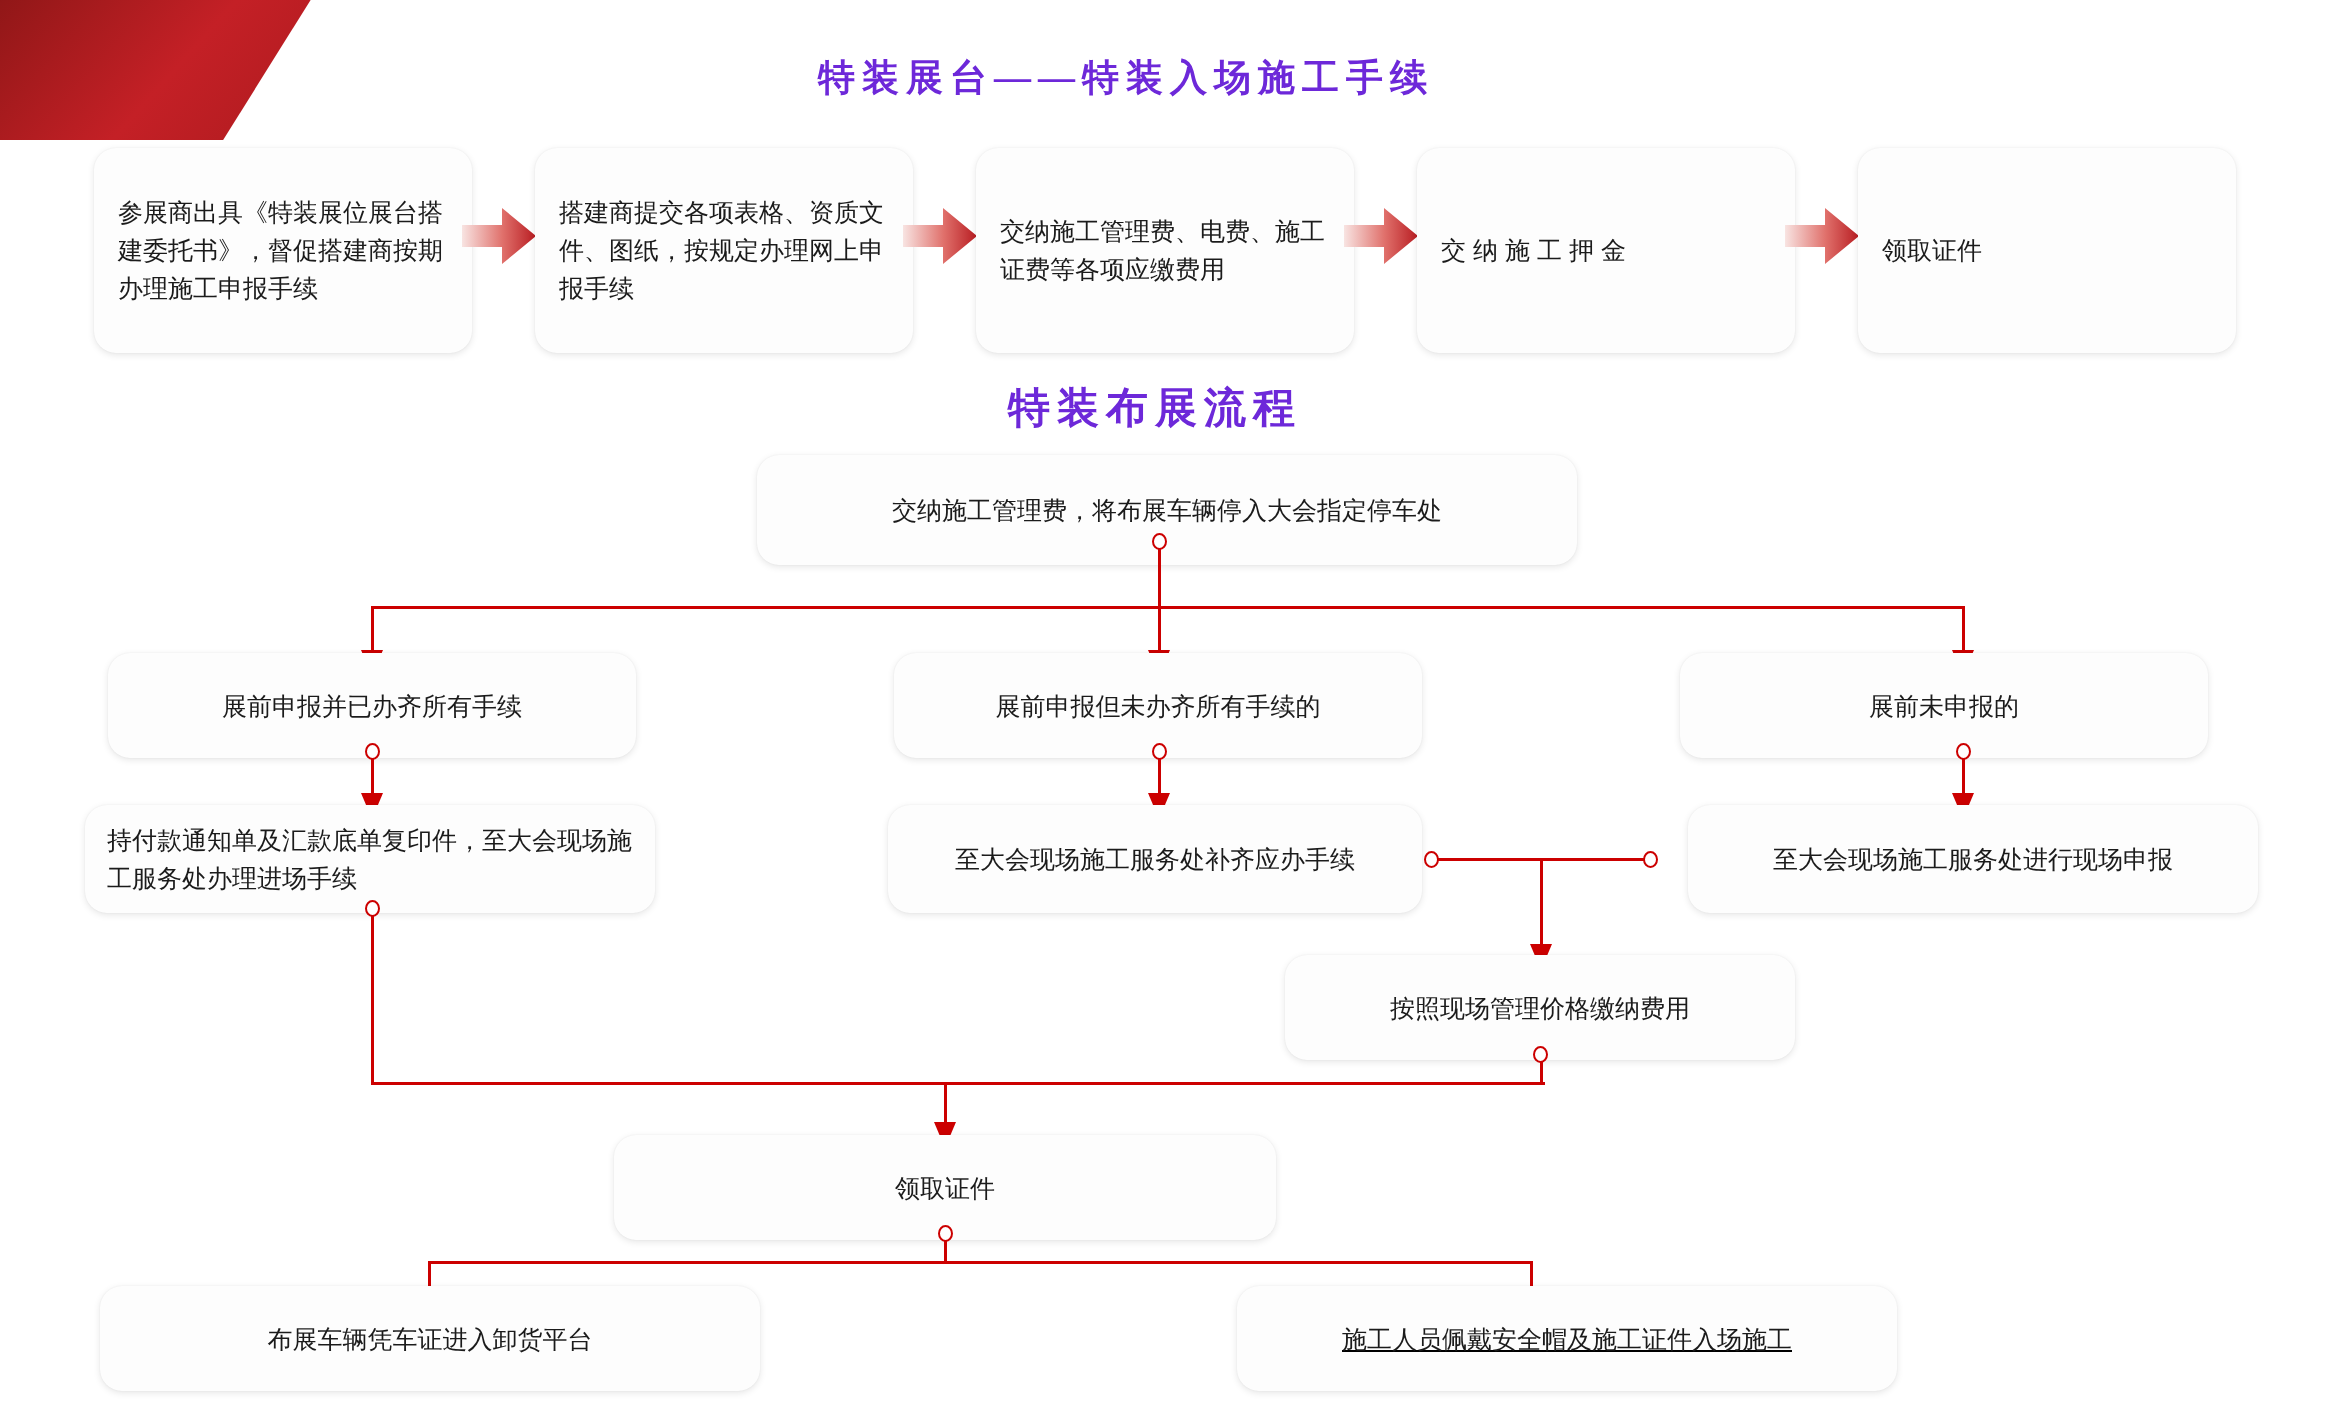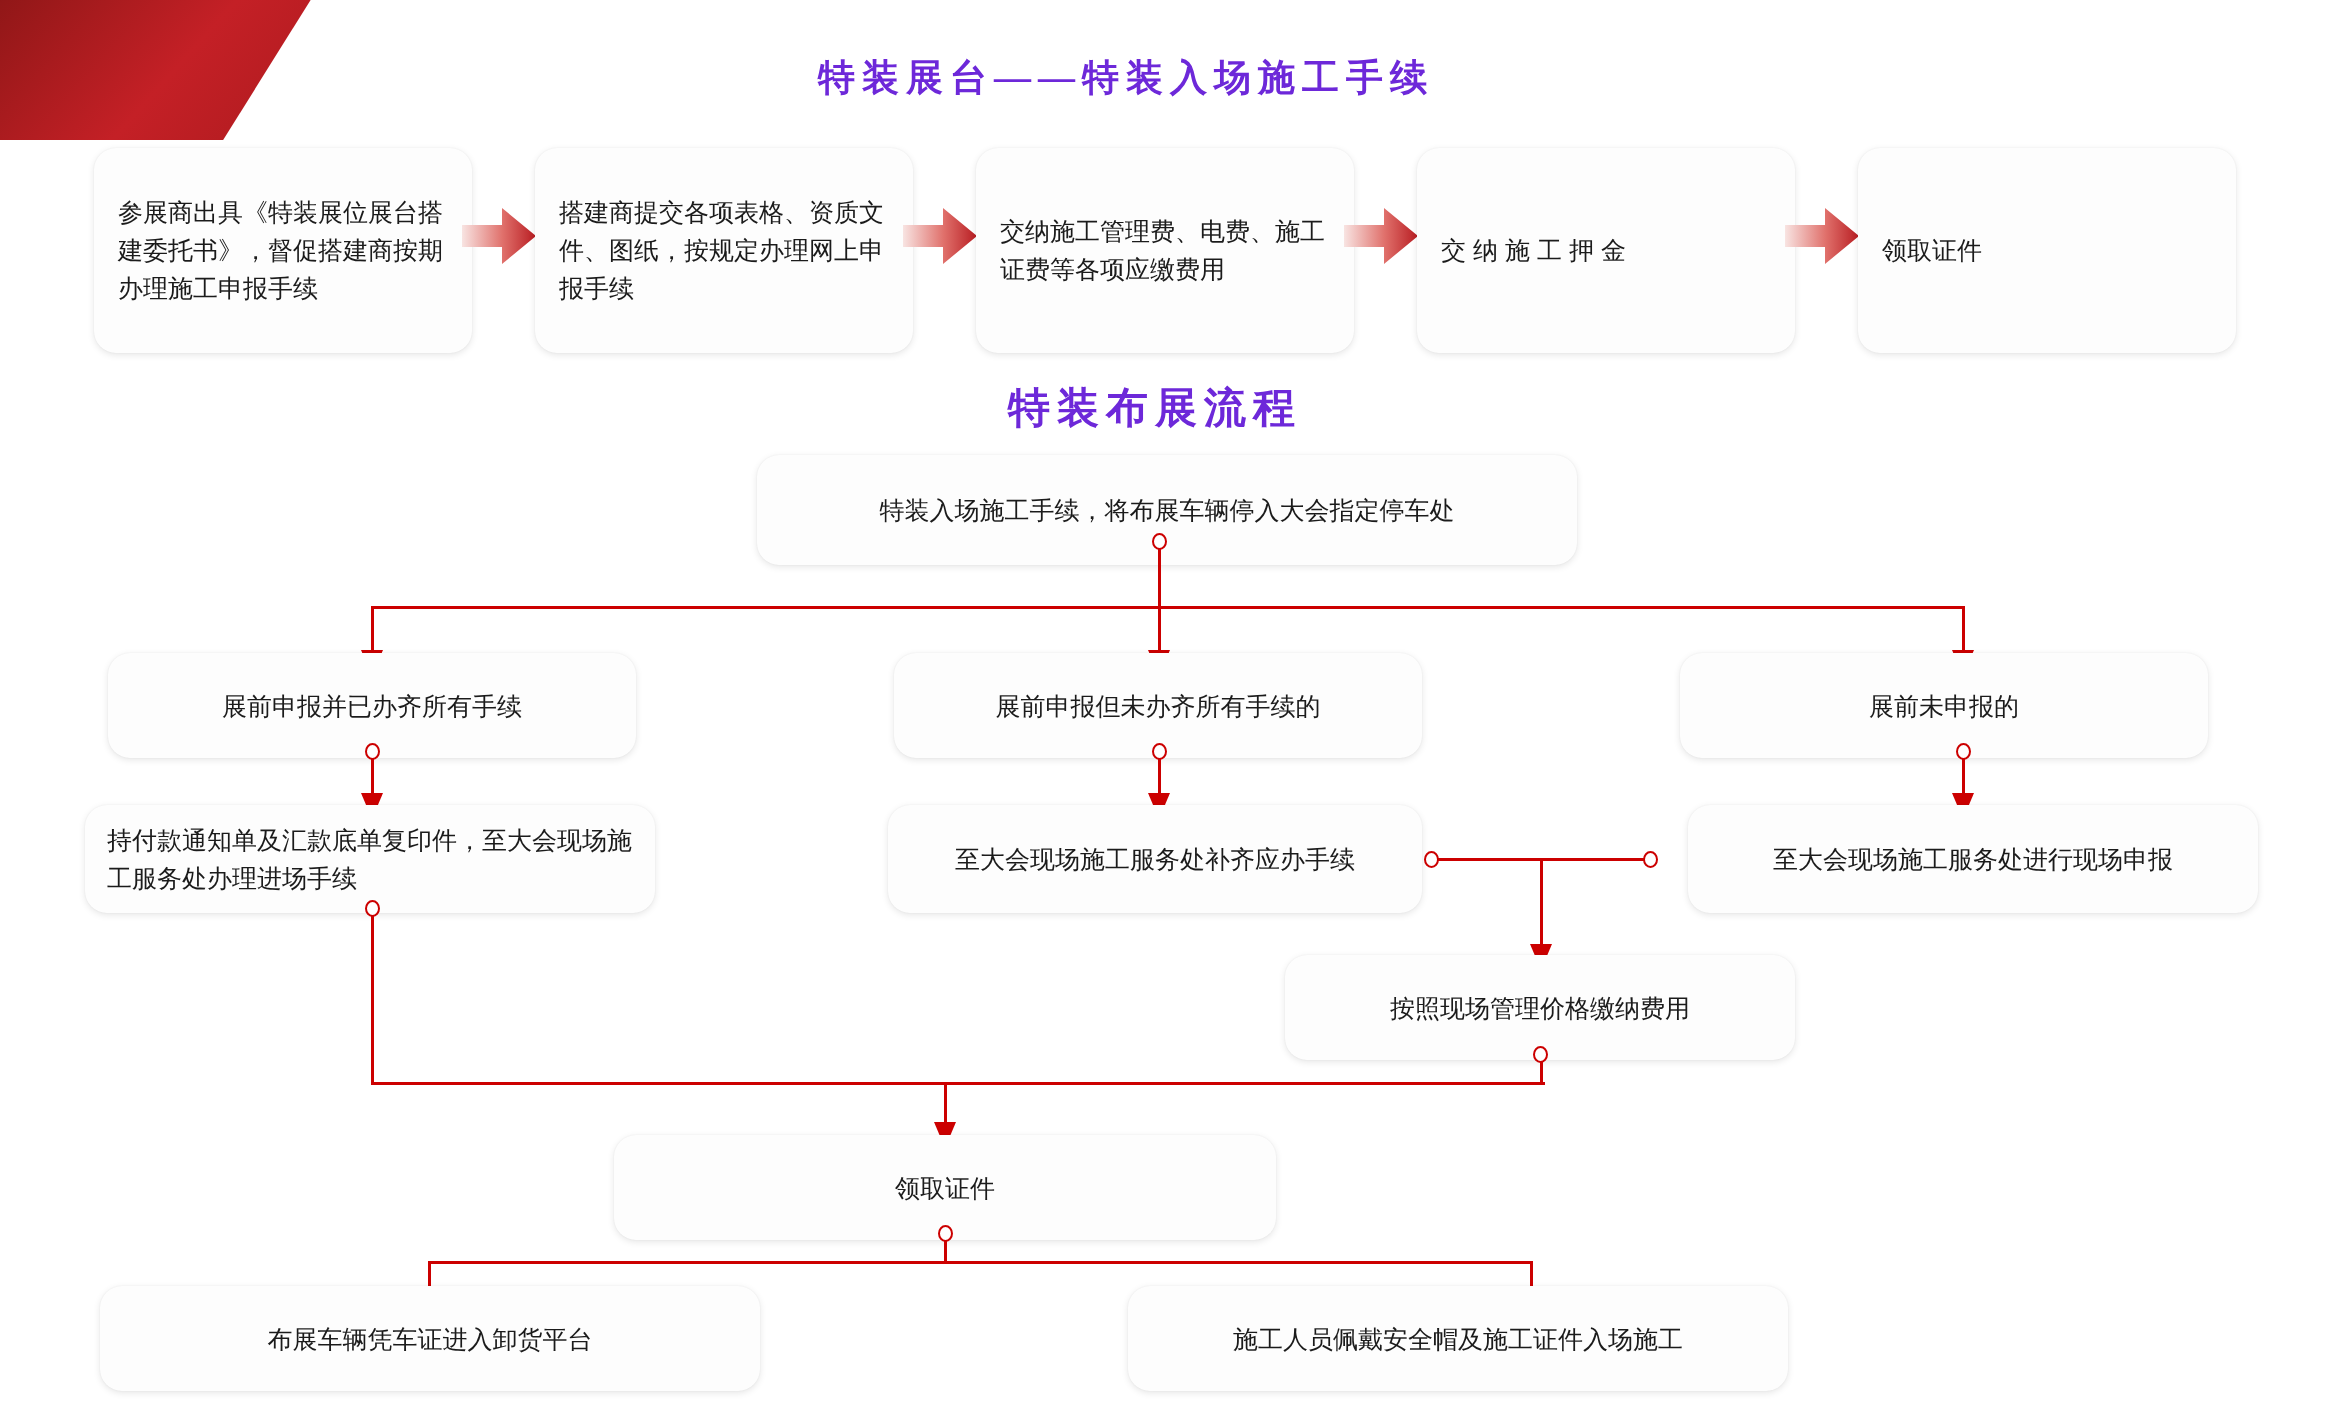--- a/index.html
+++ b/index.html
@@ -195,21 +195,21 @@
     </svg>
   </div>
 
   <div class="card serif" style="left:1858px; top:148px; width:378px; height:205px;">
     <div class="txt">领取证件</div>
   </div>
 
   <div class="section-title" id="title-2">特装布展流程</div>
 
   <div class="card sans" style="left:757px; top:455px; width:820px; height:110px;">
-    <div class="txt">特装入场施工手续，将布展车辆停入大会指定停车处</div>
+    <div class="txt">交纳施工管理费，将布展车辆停入大会指定停车处</div>
   </div>
 
   <div class="dot" style="left:1152px; top:533px;"></div>
   <div class="ln v" style="left:1158px; top:549px; height:79px;"></div>
   <div class="ln h" style="left:371px; top:606px; width:1593px;"></div>
 
   <div class="ln v" style="left:371px; top:606px; height:62px;"></div>
   <div class="arrowhead" style="left:361px; top:650px;"></div>
 
   <div class="ln v" style="left:1158px; top:606px; height:62px;"></div>
@@ -285,17 +285,17 @@
   <div class="ln v" style="left:428px; top:1261px; height:42px;"></div>
   <div class="arrowhead" style="left:418px; top:1291px;"></div>
 
   <div class="ln v" style="left:1530px; top:1261px; height:42px;"></div>
   <div class="arrowhead" style="left:1520px; top:1291px;"></div>
 
   <div class="card sans" style="left:100px; top:1286px; width:660px; height:105px;">
     <div class="txt">布展车辆凭车证进入卸货平台</div>
   </div>
 
-  <div class="card sans" style="left:1128px; top:1286px; width:660px; height:105px;">
+  <div class="card sans" style="left:1237px; top:1286px; width:660px; height:105px;text-decoration:underline;">
     <div class="txt">施工人员佩戴安全帽及施工证件入场施工</div>
   </div>
 
 </div>
 
 </body></html>

